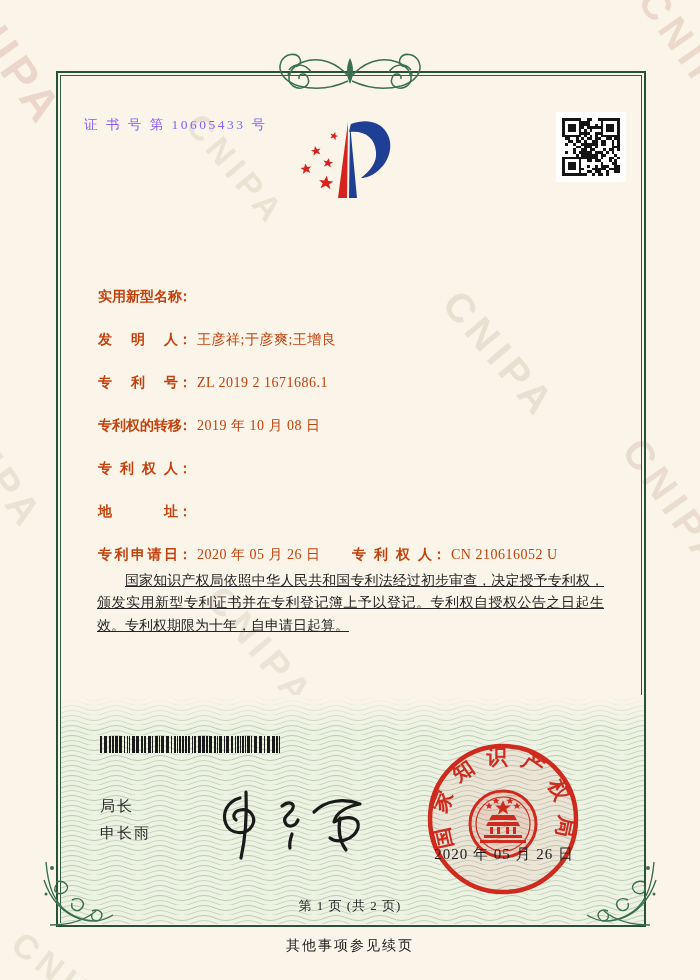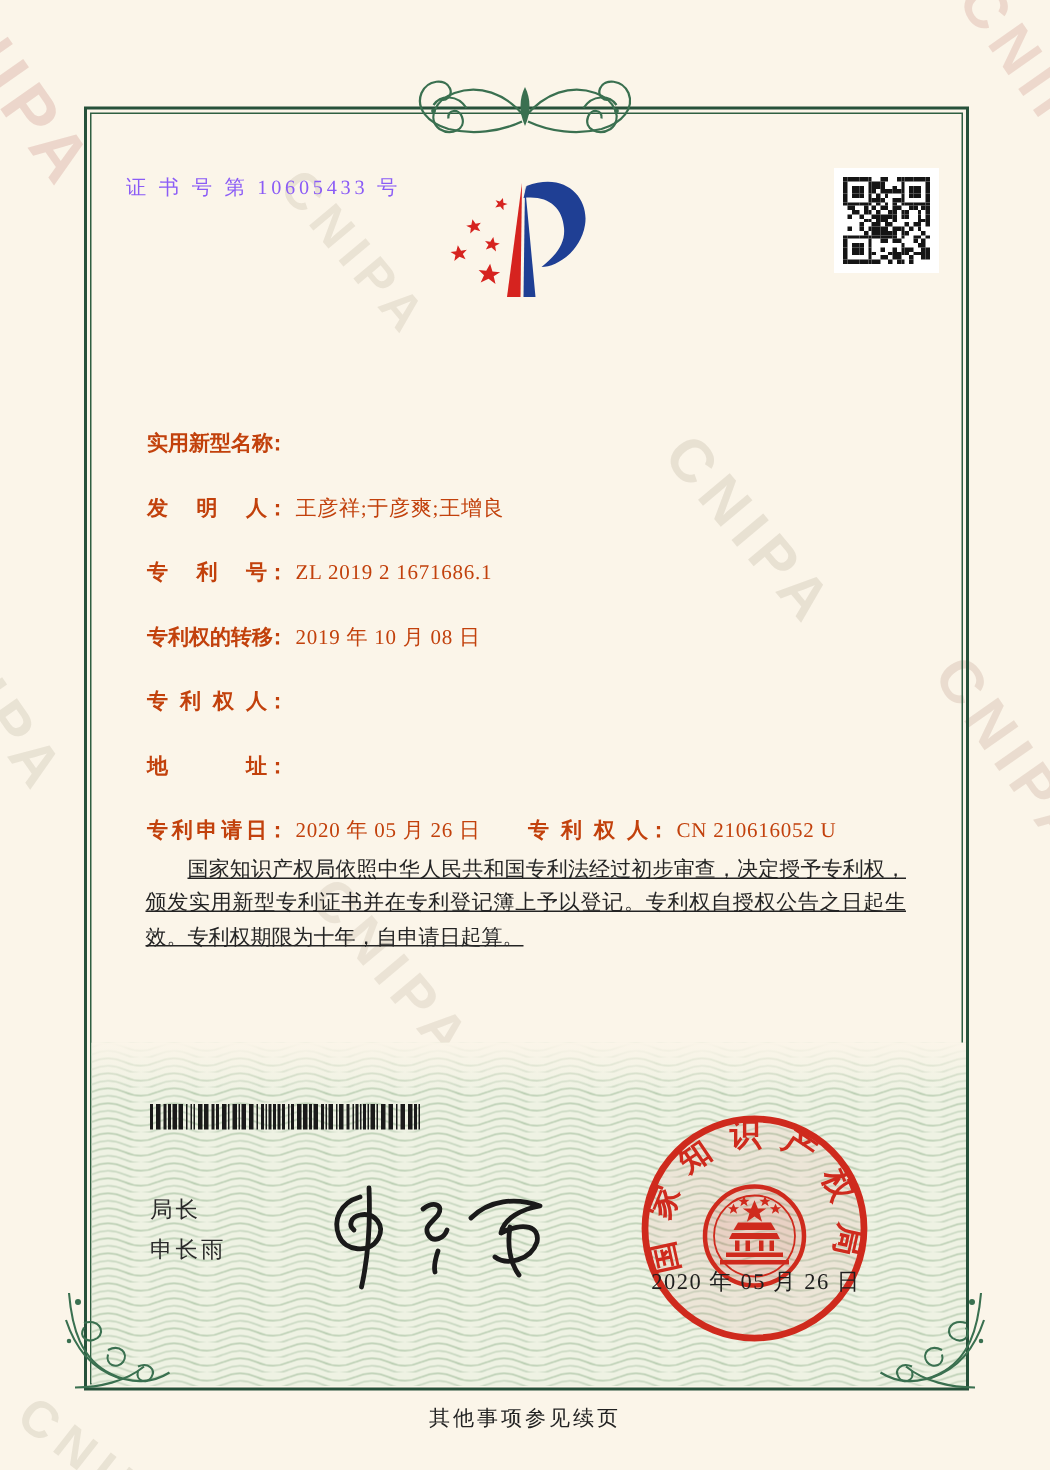--- a/index.html
+++ b/index.html
@@ -695,15 +695,16 @@
         <rect x="-6" y="3" width="3" height="7"></rect>
         <rect x="3" y="3" width="3" height="7"></rect>
         <rect x="10" y="3" width="3" height="7"></rect>
         <rect x="-19" y="11" width="38" height="3"></rect>
         <rect x="-23" y="16" width="46" height="3"></rect>
       </g>
     </g>
   </svg>
   <div class="seal-date">2020 年 05 月 26 日</div>
 
+  <div class="page-number">第 1 页 (共 2 页)</div>
   <div class="continuation">其他事项参见续页</div>
 
 </div>
 
 </body></html>

